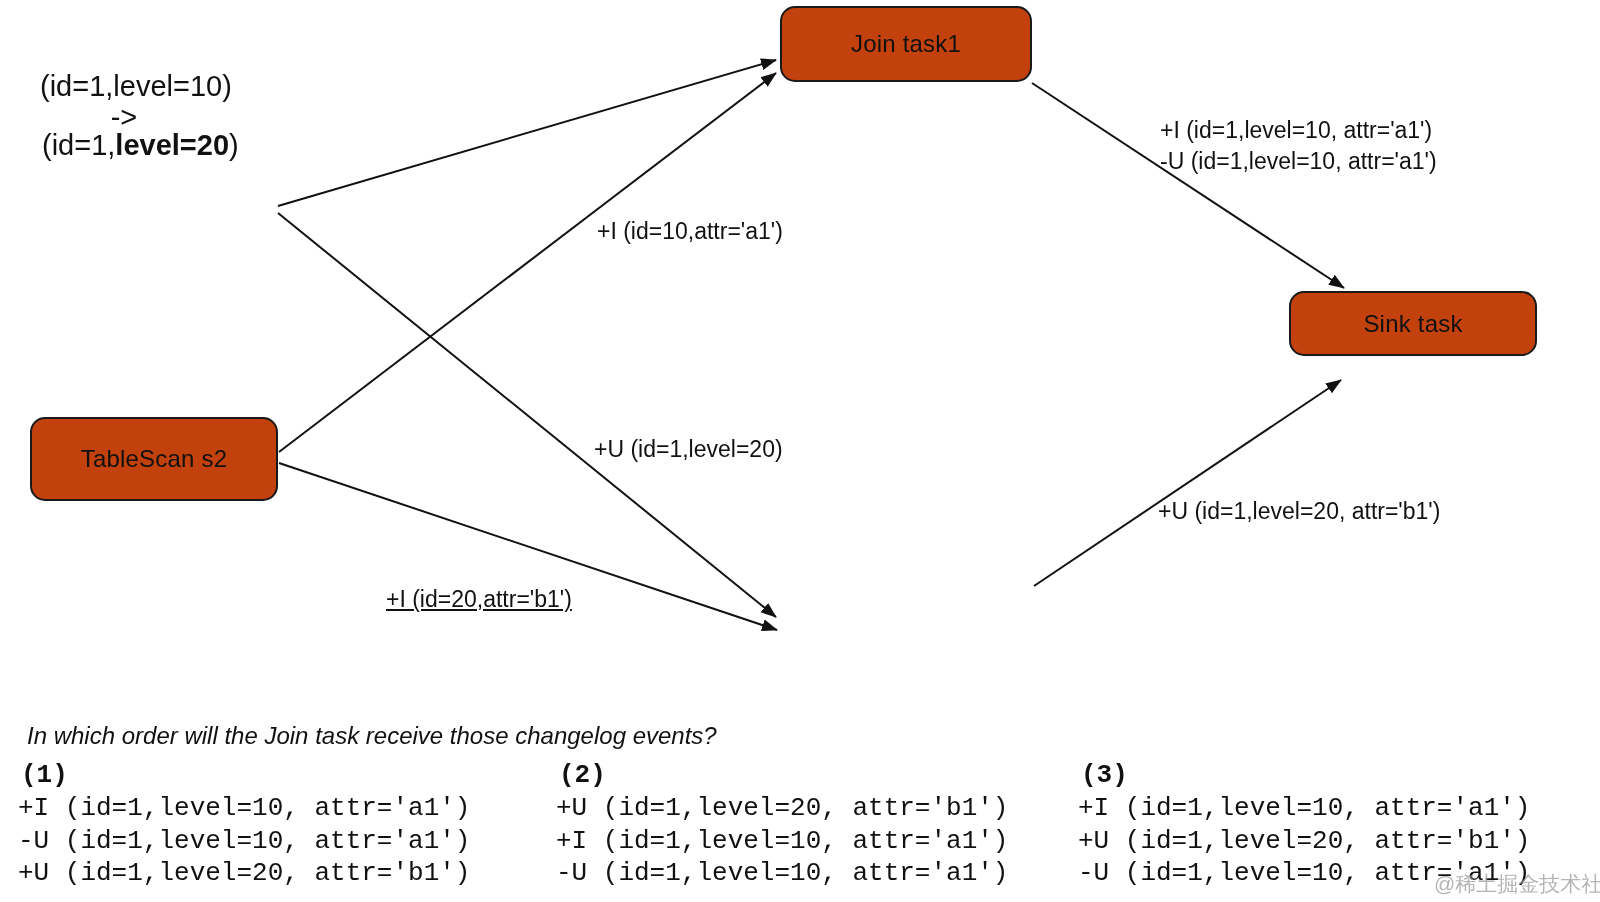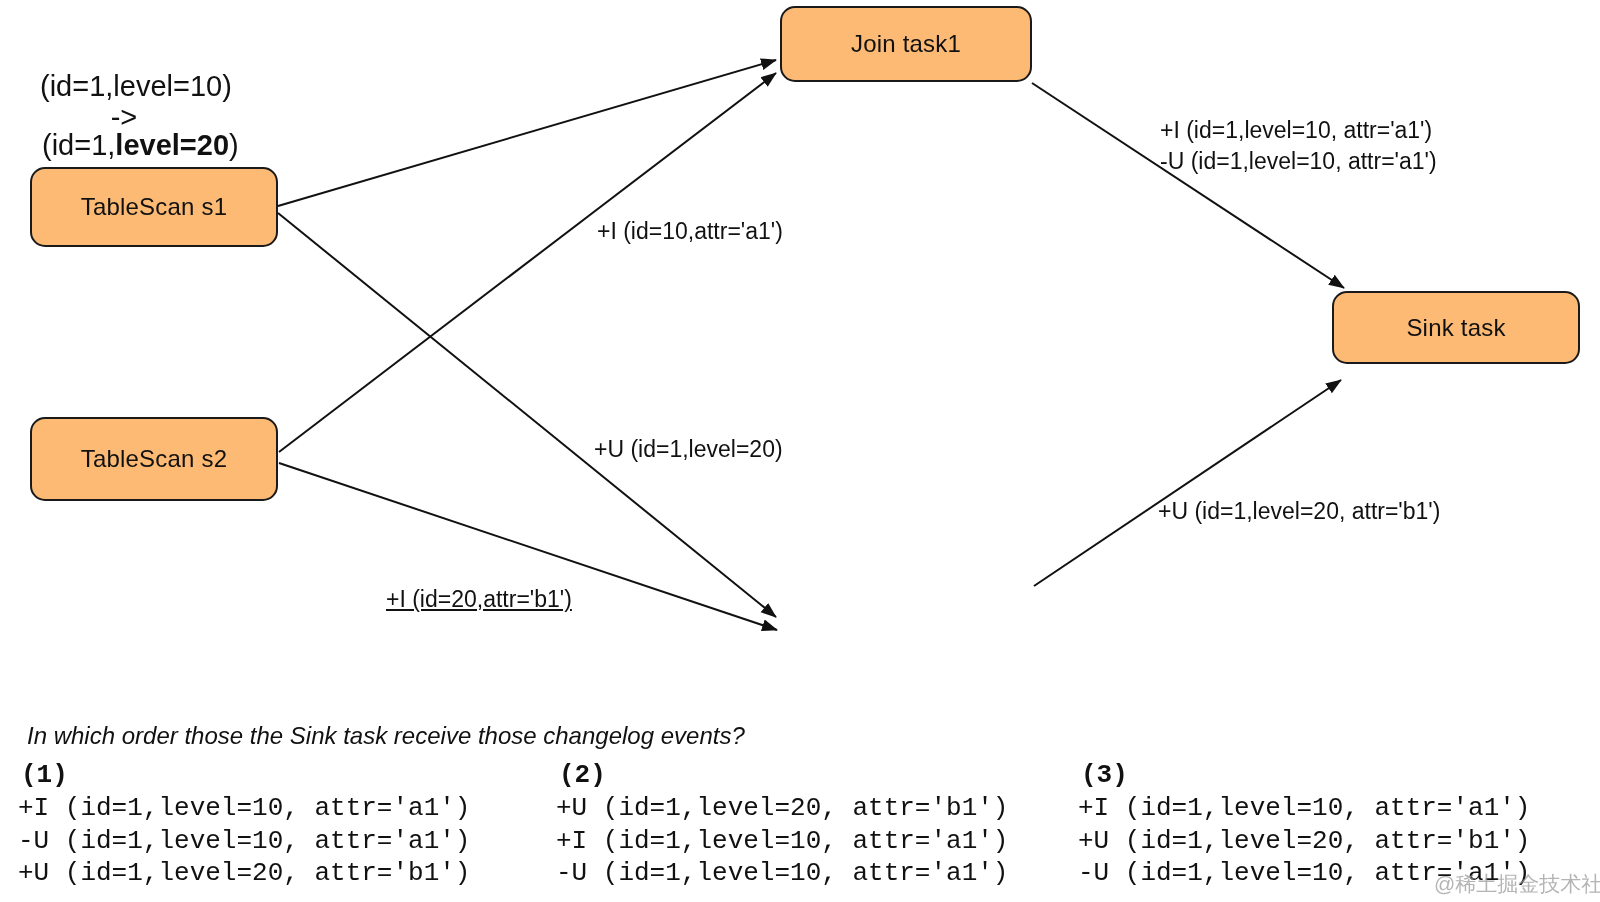--- a/index.html
+++ b/index.html
@@ -2,21 +2,21 @@
 <html><head>
 <meta charset="utf-8">
 <style>
   html,body{margin:0;padding:0;background:#ffffff;}
   .canvas{
     position:relative;width:1600px;height:902px;background:#ffffff;overflow:hidden;
     font-family:"Liberation Sans",sans-serif;color:#111111;
   }
   .edges{position:absolute;left:0;top:0;width:1600px;height:902px;}
   .node{
-    position:absolute;box-sizing:border-box;background:#fdba74;
+    position:absolute;box-sizing:border-box;background:#c2410c;
     border:2.5px solid #1a1a1a;border-radius:15px;
     display:flex;align-items:center;justify-content:center;
     font-size:24px;letter-spacing:0.2px;
   }
   .ann{position:absolute;font-size:29px;white-space:nowrap;}
   .edge-label{position:absolute;font-size:23px;white-space:nowrap;line-height:31px;}
   .question{position:absolute;font-size:24px;font-style:italic;white-space:nowrap;}
   .option-col{position:absolute;top:760px;font-family:"Liberation Mono","DejaVu Sans Mono",monospace;font-size:26px;}
   .opt-header{font-weight:bold;height:32px;line-height:30px;padding-left:3px;}
   .opt-line{line-height:32.5px;white-space:pre;}
@@ -35,47 +35,44 @@
       </marker>
     </defs>
     <line x1="278" y1="206" x2="776" y2="60" stroke="#111111" stroke-width="2" marker-end="url(#arrow)"></line>
     <line x1="278" y1="213" x2="776" y2="617" stroke="#111111" stroke-width="2" marker-end="url(#arrow)"></line>
     <line x1="279" y1="452" x2="776" y2="73" stroke="#111111" stroke-width="2" marker-end="url(#arrow)"></line>
     <line x1="279" y1="463" x2="777" y2="630" stroke="#111111" stroke-width="2" marker-end="url(#arrow)"></line>
     <line x1="1032" y1="83" x2="1344" y2="288" stroke="#111111" stroke-width="2" marker-end="url(#arrow)"></line>
     <line x1="1034" y1="586" x2="1341" y2="380" stroke="#111111" stroke-width="2" marker-end="url(#arrow)"></line>
   </svg>
 
-  <div class="node" style="left:30px;top:167px;width:248px;height:80px;">
-    <span>TableScan s1</span>
-  </div>
   <div class="node" style="left:30px;top:417px;width:248px;height:84px;">
     <span>TableScan s2</span>
   </div>
   <div class="node" style="left:780px;top:6px;width:252px;height:76px;">
     <span>Join task1</span>
   </div>
-  <div class="node" style="left:1332px;top:291px;width:248px;height:73px;">
+  <div class="node" style="left:1289px;top:291px;width:248px;height:65px;">
     <span>Sink task</span>
   </div>
 
   <div class="ann" style="left:40px;top:70px;">(id=1,level=10)</div>
   <div class="ann" style="left:40px;top:101px;width:168px;text-align:center;">-&gt;</div>
   <div class="ann" style="left:42px;top:129px;"><span>(id=1,</span><span class="b">level=20</span><span>)</span></div>
 
   <div class="edge-label" style="left:597px;top:216px;">+I (id=10,attr='a1')</div>
   <div class="edge-label" style="left:594px;top:434px;">+U (id=1,level=20)</div>
   <div class="edge-label" style="left:386px;top:584px;text-decoration:underline;">+I (id=20,attr='b1')</div>
   <div class="edge-label" style="left:1160px;top:115px;">
     <div>+I (id=1,level=10, attr='a1')</div>
     <div>-U (id=1,level=10, attr='a1')</div>
   </div>
   <div class="edge-label" style="left:1158px;top:496px;">+U (id=1,level=20, attr='b1')</div>
 
-  <div class="question" style="left:27px;top:722px;">In which order those the Sink task receive those changelog events?</div>
+  <div class="question" style="left:27px;top:722px;">In which order will the Join task receive those changelog events?</div>
 
   <div class="option-col" style="left:18px;">
     <div class="opt-header">(1)</div>
     <div class="opt-line">+I (id=1,level=10, attr='a1')</div>
     <div class="opt-line">-U (id=1,level=10, attr='a1')</div>
     <div class="opt-line">+U (id=1,level=20, attr='b1')</div>
   </div>
   <div class="option-col" style="left:556px;">
     <div class="opt-header">(2)</div>
     <div class="opt-line">+U (id=1,level=20, attr='b1')</div>

